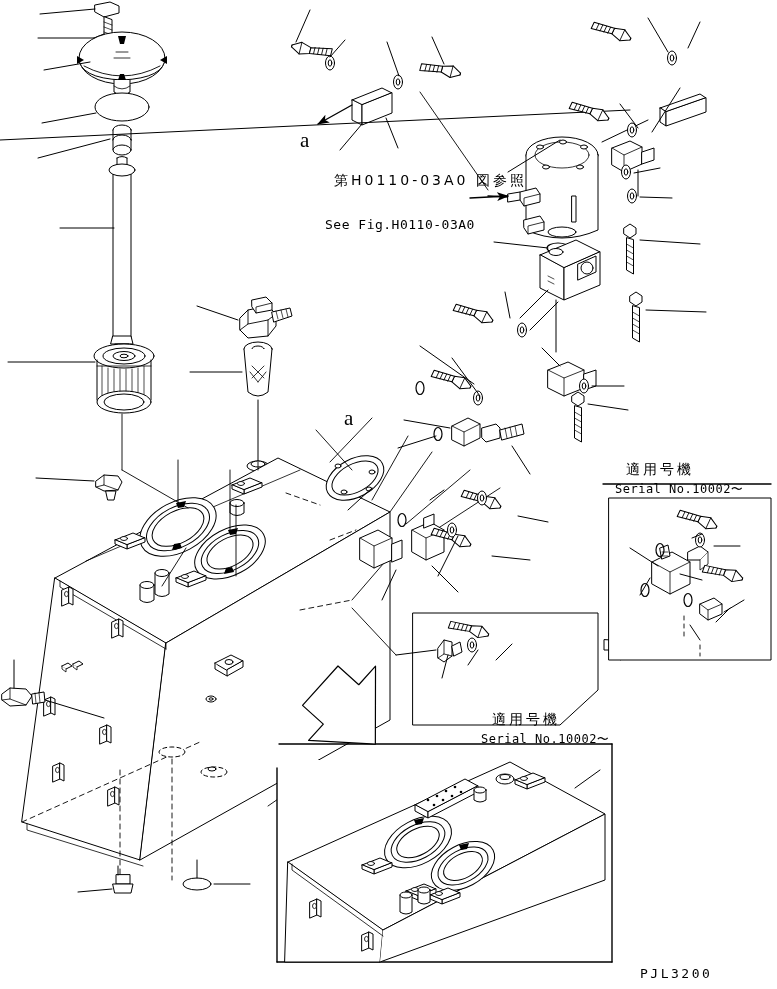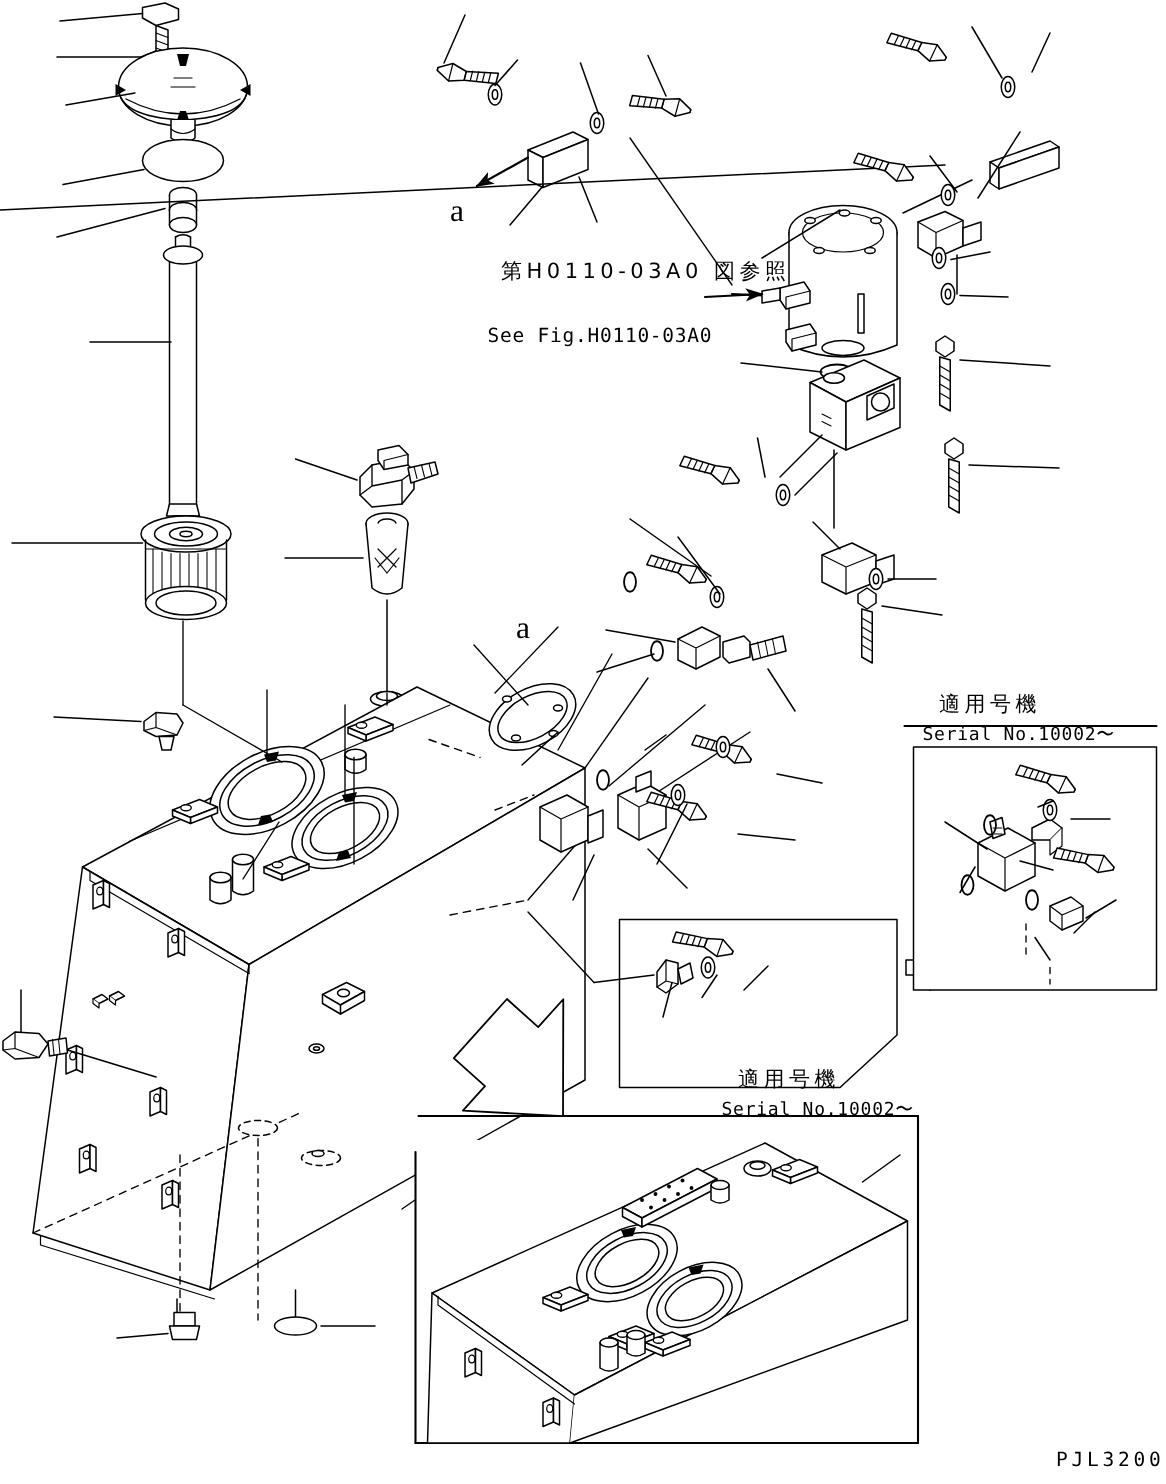--- a/index.html
+++ b/index.html
@@ -559,15 +559,15 @@
 <div class="txt callout-a" style="left:344px; top:406px;">a</div>
 
 <div class="txt jp" style="left:626px; top:461px; font-size:14px;">適用号機</div>
 
 <div class="txt mono" style="left:615px; top:481px; font-size:12px;">Serial No.10002〜</div>
 
 <div class="txt jp" style="left:492px; top:711px; font-size:14px;">適用号機</div>
 
 <div class="txt mono" style="left:481px; top:731px; font-size:12px;">Serial No.10002〜</div>
 
-<div class="txt dwgno" style="left:704px; top:966px;">PJL3200</div>
+<div class="txt dwgno" style="left:640px; top:966px;">PJL3200</div>
 
 </div>
 
 </body></html>

